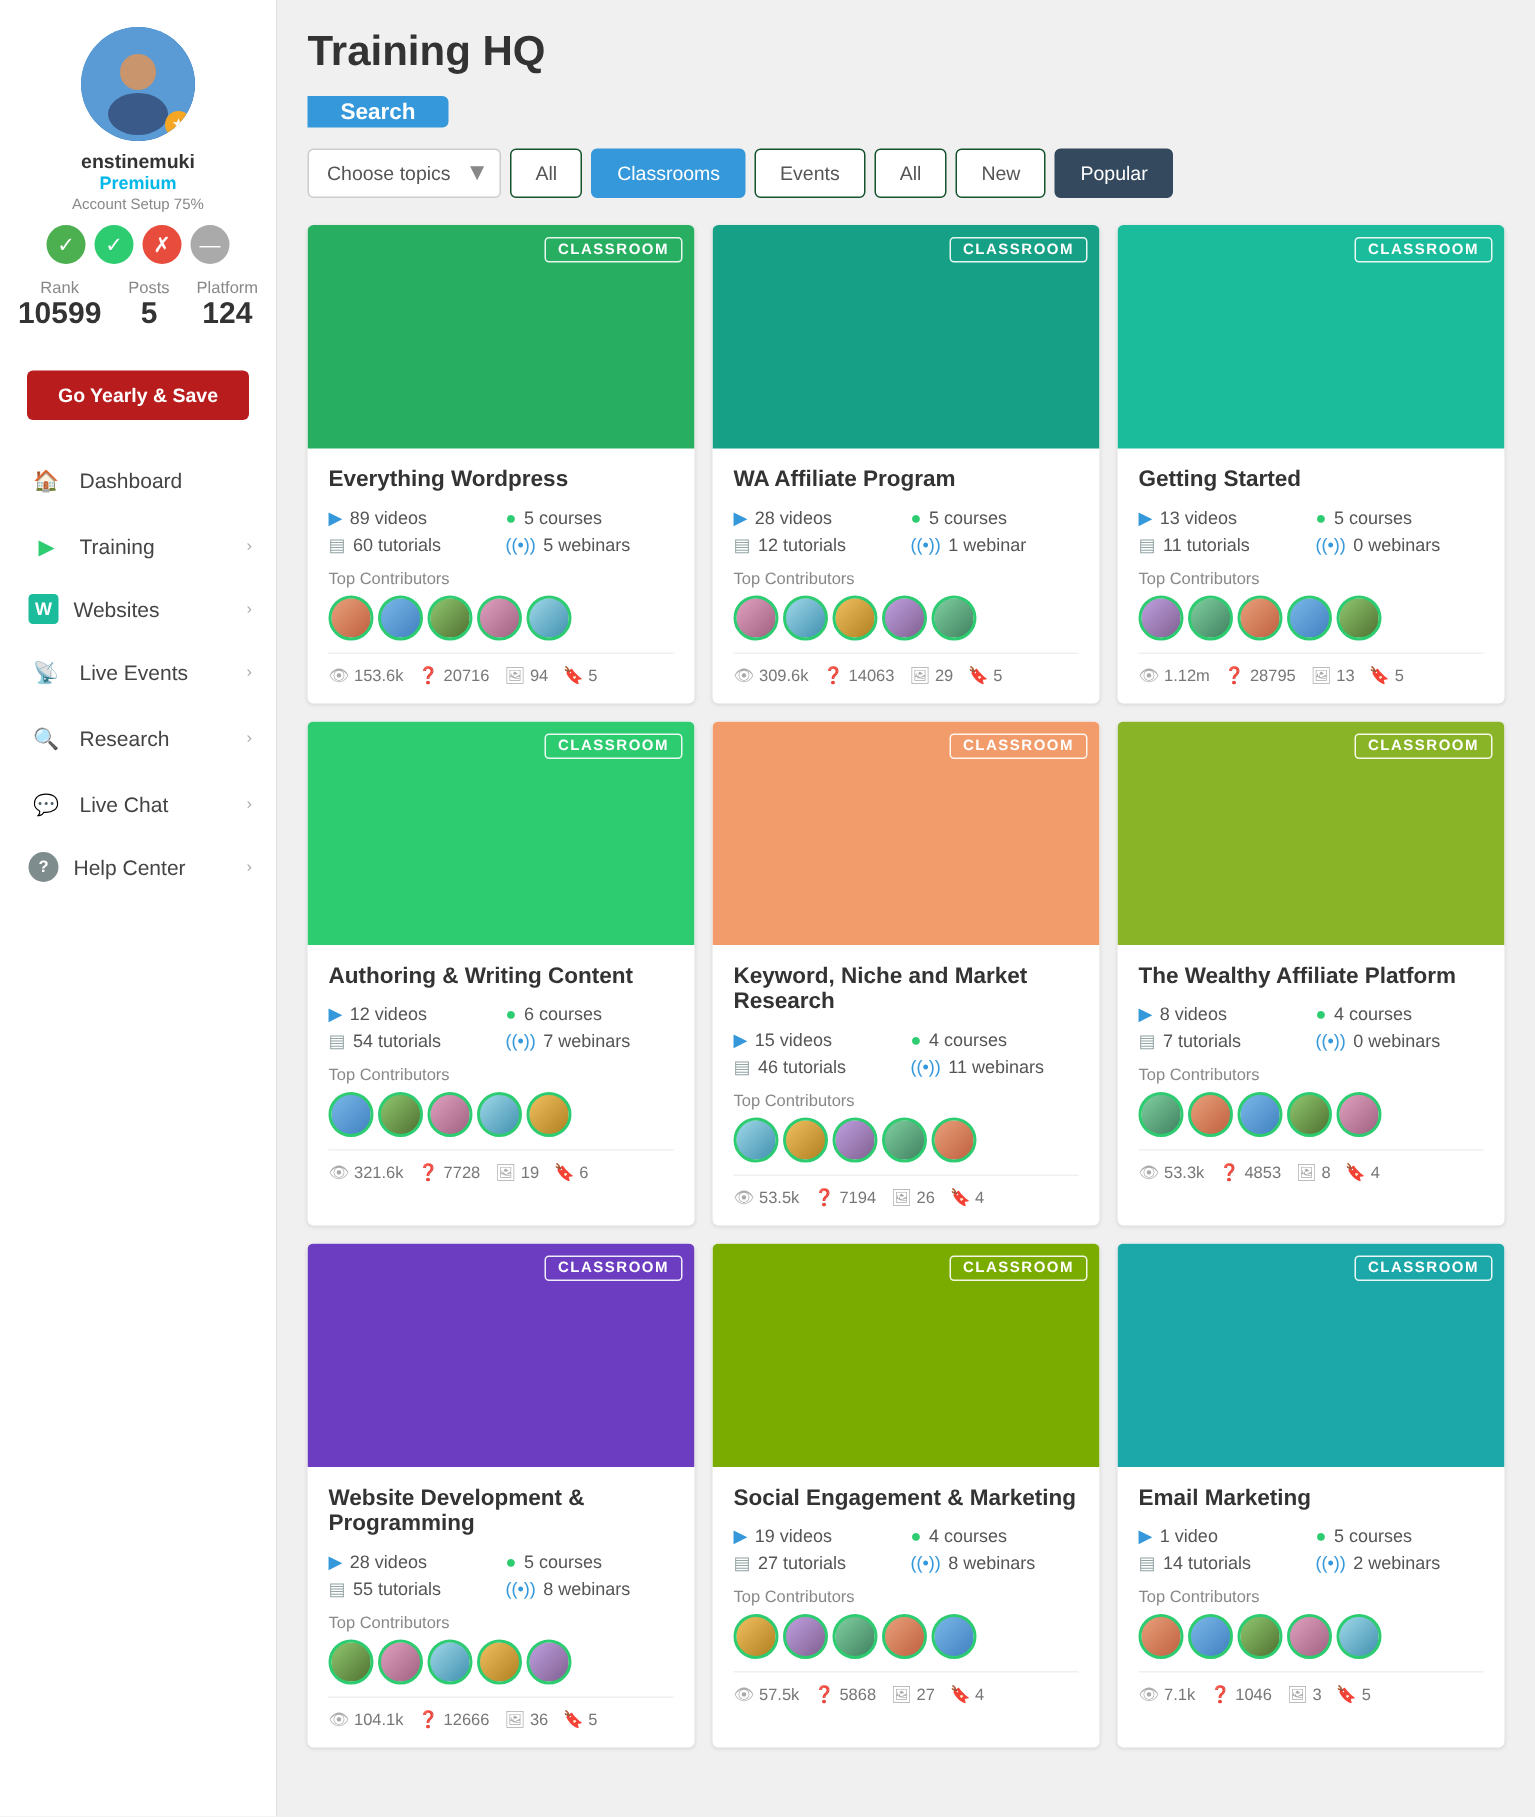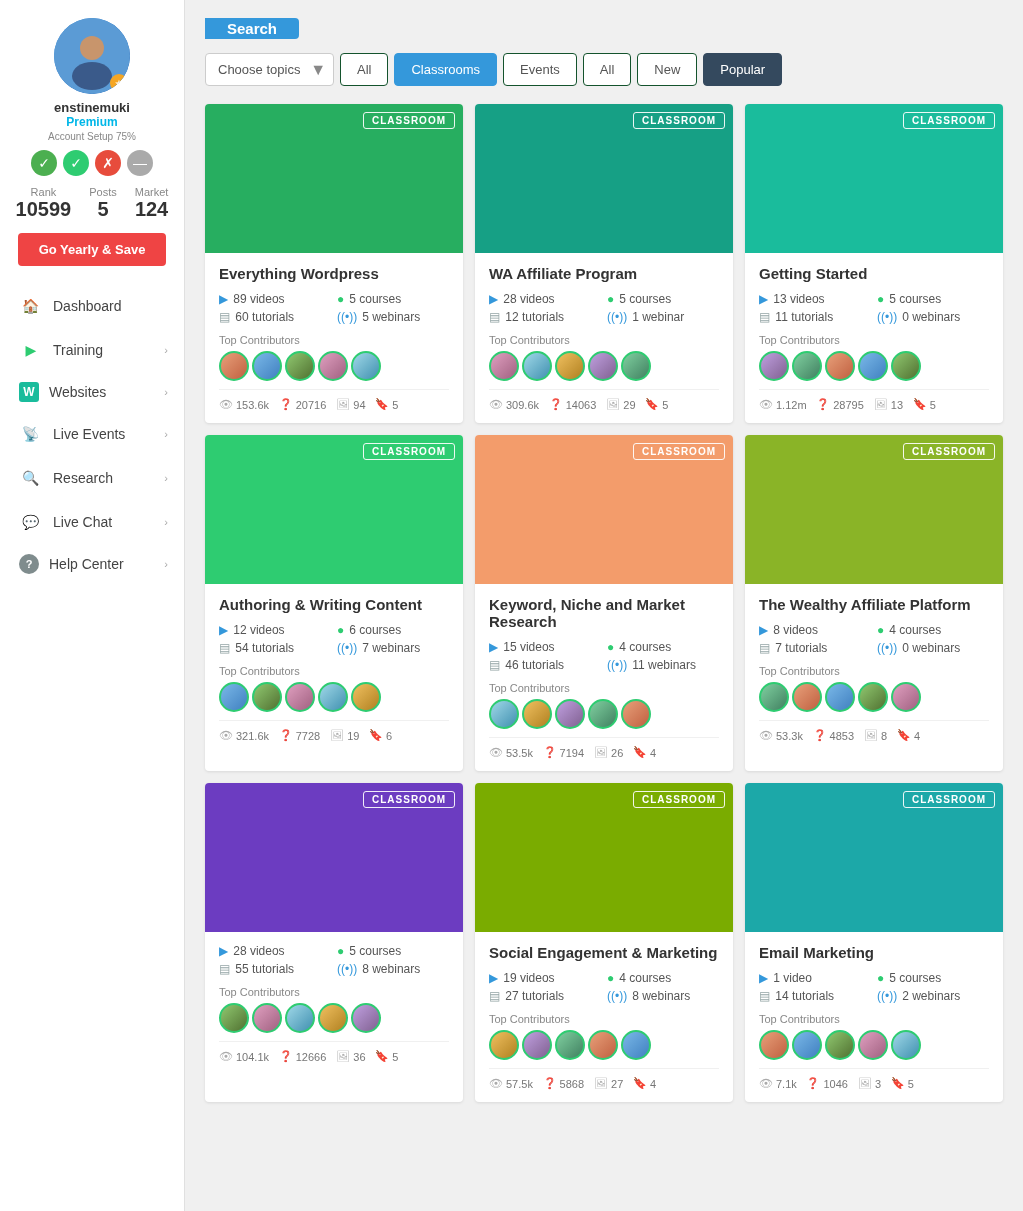--- a/index.html
+++ b/index.html
@@ -58,27 +58,27 @@
     .status-icon {
       width: 26px; height: 26px; border-radius: 50%;
       display: flex; align-items: center; justify-content: center;
       font-size: 14px; color: #fff;
     }
     .status-icon.green { background: #4caf50; }
     .status-icon.green2 { background: #2ecc71; }
     .status-icon.red { background: #e74c3c; }
     .status-icon.gray { background: #aaa; }
     .stats-row {
-      display: flex; gap: 18px; margin-bottom: 12px; text-align: center;
+      display: flex; gap: 18px; margin-bottom: 26px; text-align: center;
     }
     .stat-item { display: flex; flex-direction: column; align-items: center; }
     .stat-label { font-size: 11px; color: #888; }
     .stat-value { font-size: 20px; font-weight: bold; color: #333; }
     .go-yearly-btn {
-      background: #ef4444; color: #fff; border: none; border-radius: 4px;
+      background: #b91c1c; color: #fff; border: none; border-radius: 4px;
       padding: 9px 14px; font-size: 13px; font-weight: bold; cursor: pointer;
       margin-bottom: 18px; width: 148px;
     }
     .nav-item {
       width: 100%; display: flex; align-items: center; padding: 10px 16px;
       cursor: pointer; font-size: 14px; color: #444; border-left: 3px solid transparent;
       justify-content: space-between;
     }
     .nav-item .nav-left { display: flex; align-items: center; gap: 10px; }
     .nav-icon {
@@ -226,21 +226,21 @@
   <div class="stats-row">
     <div class="stat-item">
       <div class="stat-label">Rank</div>
       <div class="stat-value">10599</div>
     </div>
     <div class="stat-item">
       <div class="stat-label">Posts</div>
       <div class="stat-value">5</div>
     </div>
     <div class="stat-item">
-      <div class="stat-label">Market</div>
+      <div class="stat-label">Platform</div>
       <div class="stat-value">124</div>
     </div>
   </div>
   <button class="go-yearly-btn">Go Yearly &amp; Save</button>
 
   <div class="nav-item">
     <div class="nav-left">
       <span class="nav-icon blue">🏠</span>
       <span>Dashboard</span>
     </div>
@@ -283,20 +283,21 @@
   <div class="nav-item">
     <div class="nav-left">
       <span class="nav-icon gray-help" style="background:#7f8c8d;color:#fff;border-radius:50%;width:20px;height:20px;display:flex;align-items:center;justify-content:center;font-size:11px;font-weight:bold;">?</span>
       <span>Help Center</span>
     </div>
     <span class="nav-chevron">›</span>
   </div>
 </div>
 
 <div class="main">
+  <h1 class="page-title">Training HQ</h1>
 
   <div class="search-bar">
     <button class="search-btn">Search</button>
   </div>
 
   <div class="filter-bar">
     <div style="position:relative;display:inline-block;">
       <select class="topics-select">
         <option>Choose topics</option>
       </select>
@@ -621,20 +622,21 @@
           <span>4</span>
         </div>
       </div>
     </div>
   </div>
       <div class="card">
     <div class="card-banner purple1">
       <span class="classroom-badge">CLASSROOM</span>
     </div>
     <div class="card-body">
+      <div class="card-title">Website Development &amp; Programming</div>
       <div class="card-stats">
         <div class="stat-line">
           <span class="stat-icon blue-video">▶</span>
           <span>28 videos</span>
         </div>
         <div class="stat-line">
           <span class="stat-icon green-play">●</span>
           <span>5 courses</span>
         </div>
         <div class="stat-line">

